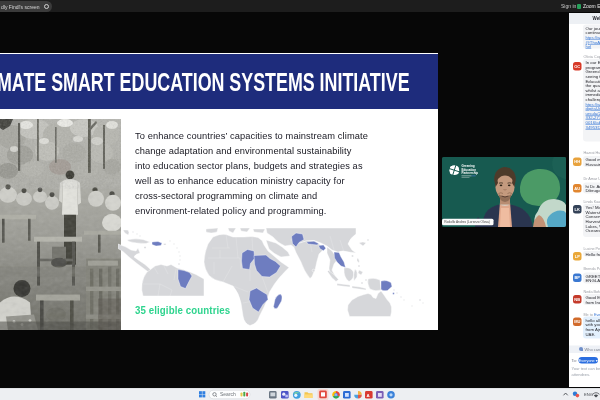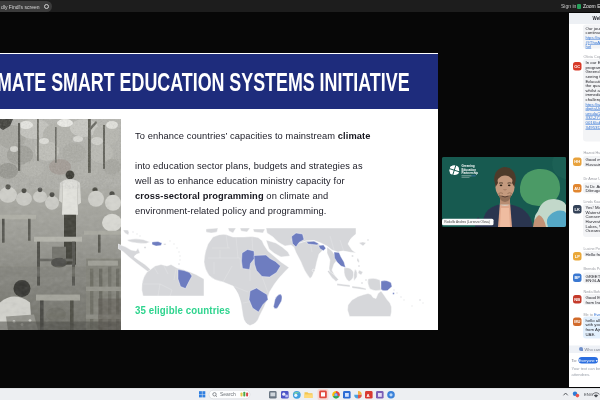--- a/index.html
+++ b/index.html
@@ -12,21 +12,21 @@
 #viewpill .ic { position:absolute; right:3px; top:2.5px; width:5px; height:5px; border:0.8px solid #cfcfcf; border-radius:50%; }
 #signin { position:absolute; left:561px; top:3px; font-size:5px; color:#c6c6c6; }
 #gicon { position:absolute; left:577px; top:3.5px; width:4px; height:5px; background:#27a05a; border-radius:1px; }
 #zoomev { position:absolute; left:583px; top:3px; font-size:5px; color:#e9e9e9; white-space:nowrap; }
 
 #slide { position:absolute; left:0; top:53px; width:438px; height:277px; background:#ffffff; overflow:hidden; }
 #band { position:absolute; left:0; top:1px; width:438px; height:55px; background:#1e2c7c;text-decoration:underline; }
 #band h1 { position:absolute; left:-3px; top:14px; color:#ffffff; font-size:25.5px; font-weight:bold; white-space:nowrap; transform:scaleX(0.70); transform-origin:0 0; letter-spacing:0px; }
 #photo { position:absolute; left:0; top:65.5px; width:121px; height:211.5px; }
 #para { position:absolute; left:135px; top:76px; width:280px; font-size:9.3px; line-height:15.1px; color:#20202a; letter-spacing:0.1px; }
-#para b { font-weight:bold; color:#16161e; }
+#para b { font-weight:normal; color:#16161e; }
 #mapwrap { position:absolute; left:118px; top:175px; width:308px; height:98px; }
 #count { position:absolute; left:134.5px; top:251.5px; font-size:10px; font-weight:bold; color:#2ed48e; letter-spacing:0.1px; transform:scaleX(0.97); transform-origin:0 0; }
 
 #video { position:absolute; left:442px; top:157px; width:124px; height:70px; background:#15574d; border-radius:2px; overflow:hidden; }
 
 #chat { position:absolute; left:568.5px; top:13px; width:31.5px; height:374px; background:#ffffff; overflow:hidden; }
 #chatin { position:relative; width:64px; height:746px; transform:scale(0.5); transform-origin:0 0; font-family:"Liberation Sans", sans-serif; }
 #chathead { position:absolute; left:0; top:0; width:64px; height:22px; background:#edf0f4; }
 #chathead .ht { position:absolute; left:47px; top:6px; font-size:9px; font-weight:bold; color:#23252b; white-space:nowrap; }
 .av { position:absolute; width:17px; height:17px; border-radius:5px; color:#fff; font-size:8px; font-weight:bold; text-align:center; line-height:17px; }
@@ -163,21 +163,21 @@
         <rect x="36" y="176" width="44" height="6" fill="#a3a39a"></rect>
         <rect x="40" y="182" width="3.6" height="30" fill="#45453f"></rect>
         <rect x="70" y="182" width="3.6" height="30" fill="#4a4a40"></rect>
         <ellipse cx="56" cy="196" rx="10" ry="7" fill="#6a6a62" opacity="0.8"></ellipse>
       </g>
       <rect x="0" y="203" width="121" height="9" fill="#45453f" opacity="0.55"></rect>
       <rect x="98" y="180" width="23" height="32" fill="#55504a" opacity="0.45"></rect>
       <rect width="121" height="70" filter="url(#nz)" opacity="0.55" fill="#ffffff"></rect>
       <rect y="60" width="121" height="152" filter="url(#nz2)" opacity="0.4" fill="#ffffff"></rect>
     </svg>
-    <div id="para">To enhance countries’ capacities to mainstream <b>climate</b><br><br>into education sector plans, budgets and strategies as<br>well as to enhance education ministry capacity for<br><b>cross-sectoral programming</b> on climate and<br>environment-related policy and programming.</div>
+    <div id="para">To enhance countries’ capacities to mainstream <b>climate</b><br><b>change adaptation and environmental sustainability</b><br>into education sector plans, budgets and strategies as<br>well as to enhance education ministry capacity for<br><b>cross-sectoral programming</b> on climate and<br>environment-related policy and programming.</div>
     <svg id="mapwrap" viewBox="118 228 308 98" preserveAspectRatio="none">
       <g fill="#d6d7da" stroke="#ffffff" stroke-width="0.45" stroke-linejoin="round">
 
         <path d="M123,230 L128,230 Q130,233 128,235 Q124,233 123,230 Z"></path>
         <circle cx="133" cy="232" r="0.8"></circle>
           <circle cx="137" cy="234" r="0.7"></circle>
           <circle cx="140" cy="236" r="0.7"></circle>
 
         <path d="M118,244 Q125,246 131,250 L136,251 L138,248 L140,253 Q135,254 134,257 L139,260.5 L145,264.5 L150,269 L152,272 L149,272.5 Q143,268 137,263.5 L129,257 L123,251.5 L118,248.5 Z"></path>
 

